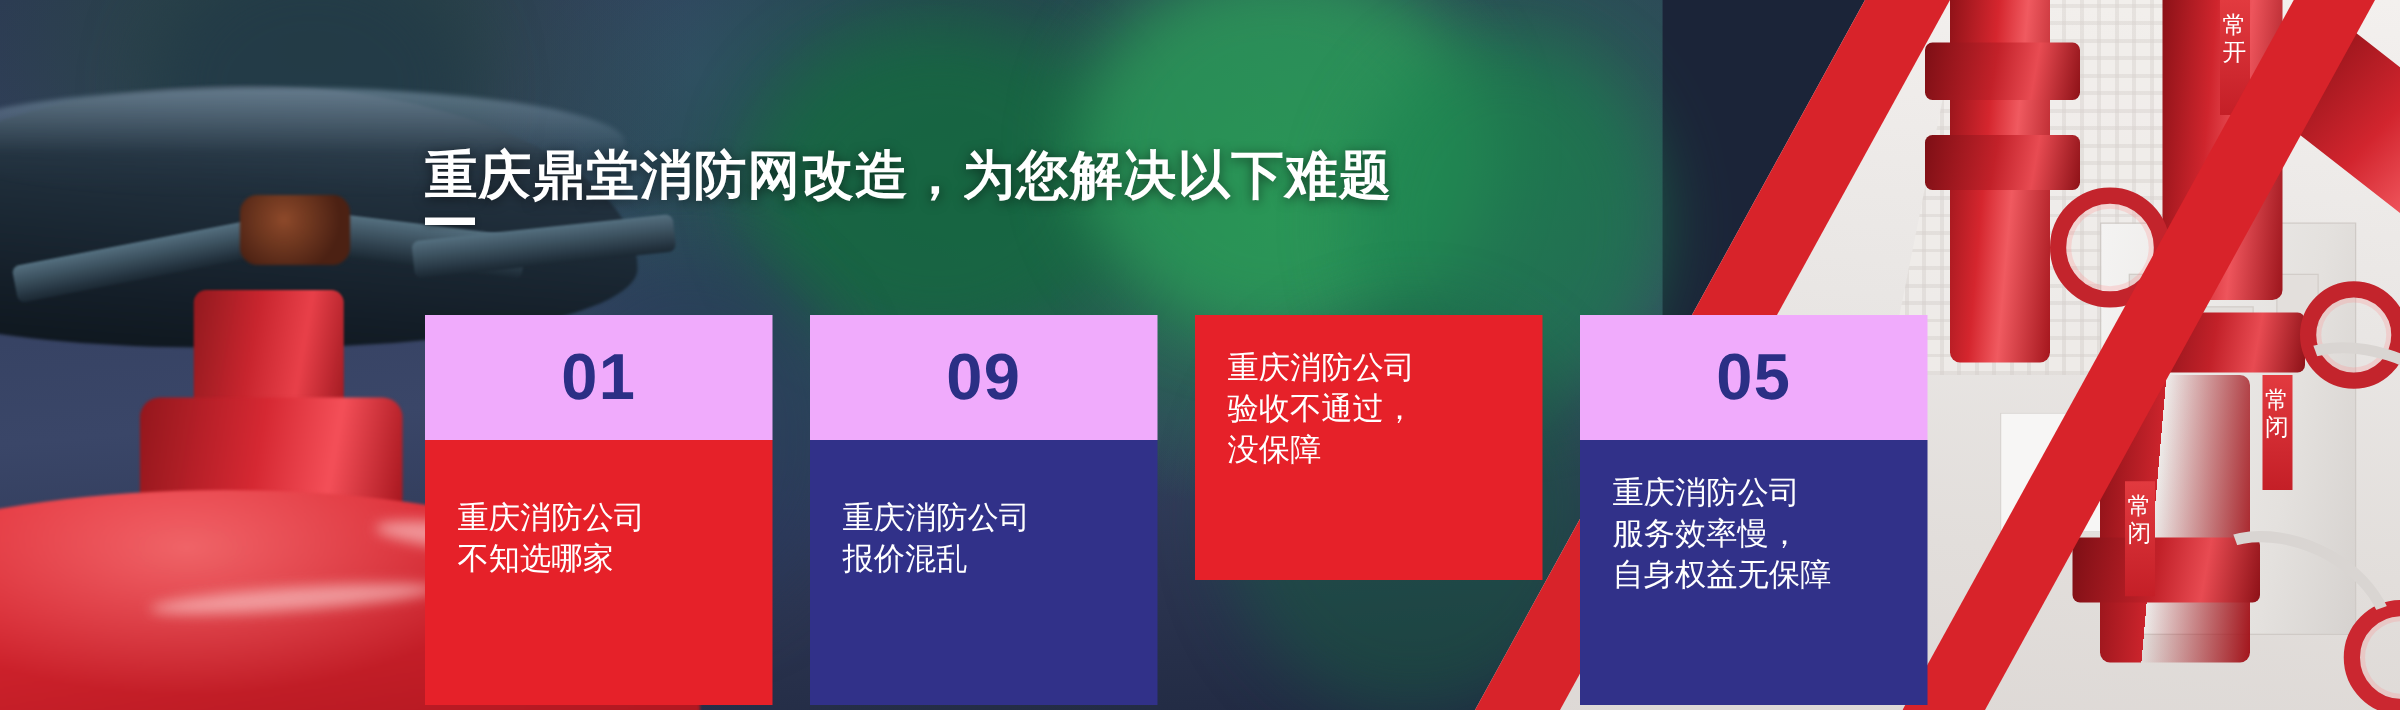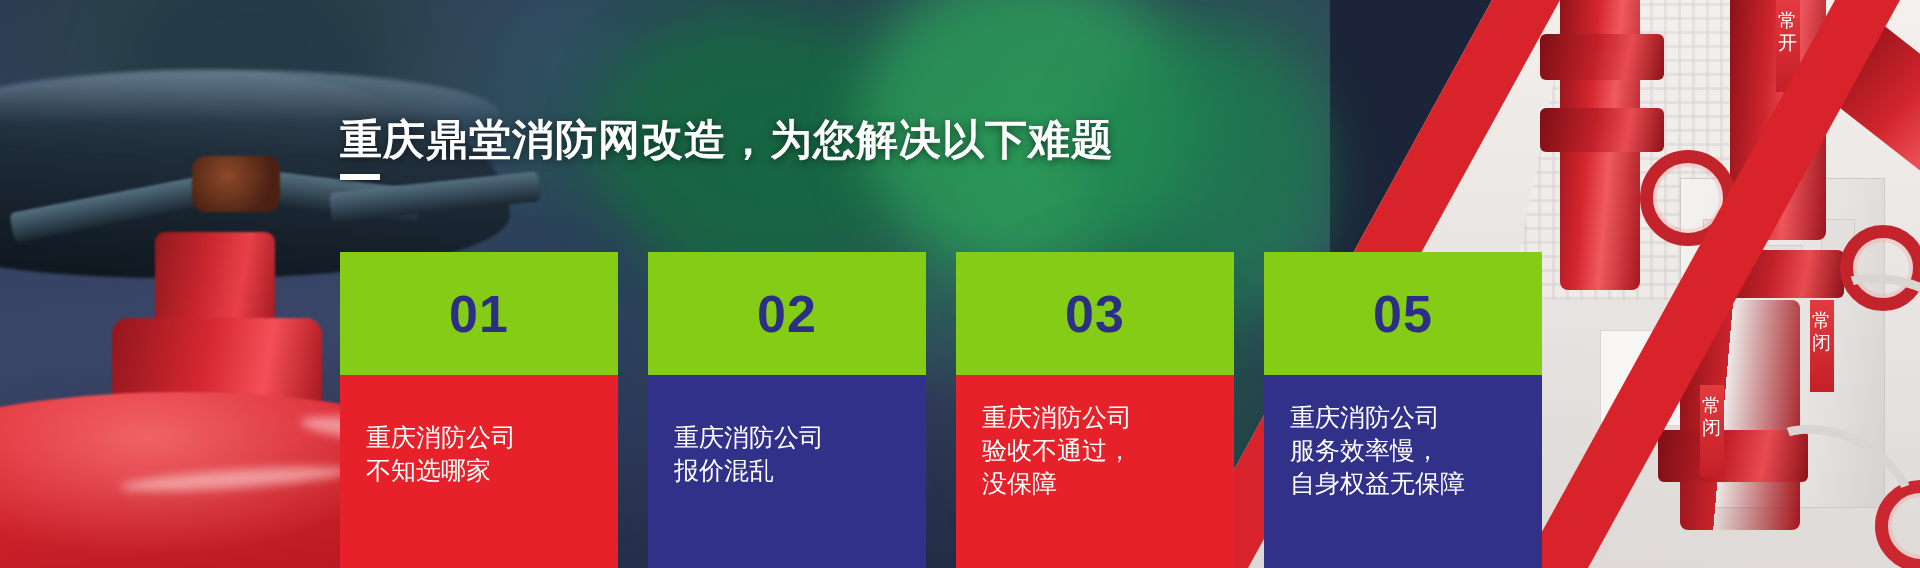--- a/index.html
+++ b/index.html
@@ -194,21 +194,21 @@
     width:40px; height:6px; background:#ffffff;
     box-shadow:0 1px 5px rgba(0,0,0,.4);
   }
 
   .cards{
     position:absolute; left:340px; top:252px;
     display:flex; gap:30px;
   }
   .card{ width:278px; }
   .card-num{
-    height:123px; background:#84cc16;
+    height:100px; background:#f0abfc;
     display:flex; align-items:center; justify-content:center;
     font-size:52px; font-weight:bold; color:#2b2f85; letter-spacing:1px;
   }
   .card-body{
     height:212px; padding:46px 22px 0 26px;
     color:#ffffff; font-size:25px; line-height:1.32;
     font-weight:400; white-space:pre-line;
   }
   .card-body.three-line{ padding-top:26px; }
   .card.red   .card-body{ background:#e62129; }
@@ -281,26 +281,25 @@
     <div class="headline">重庆鼎堂消防网改造，为您解决以下难题</div>
     <div class="headline-rule"></div>
 
     <div class="cards">
       <div class="card red">
         <div class="card-num">01</div>
         <div class="card-body">重庆消防公司
 不知选哪家</div>
       </div>
       <div class="card blue">
-        <div class="card-num">02</div>
+        <div class="card-num">09</div>
         <div class="card-body">重庆消防公司
 报价混乱</div>
       </div>
       <div class="card red">
-        <div class="card-num">03</div>
         <div class="card-body three-line">重庆消防公司
 验收不通过，
 没保障</div>
       </div>
       <div class="card blue">
         <div class="card-num">05</div>
         <div class="card-body three-line">重庆消防公司
 服务效率慢，
 自身权益无保障</div>
       </div>

